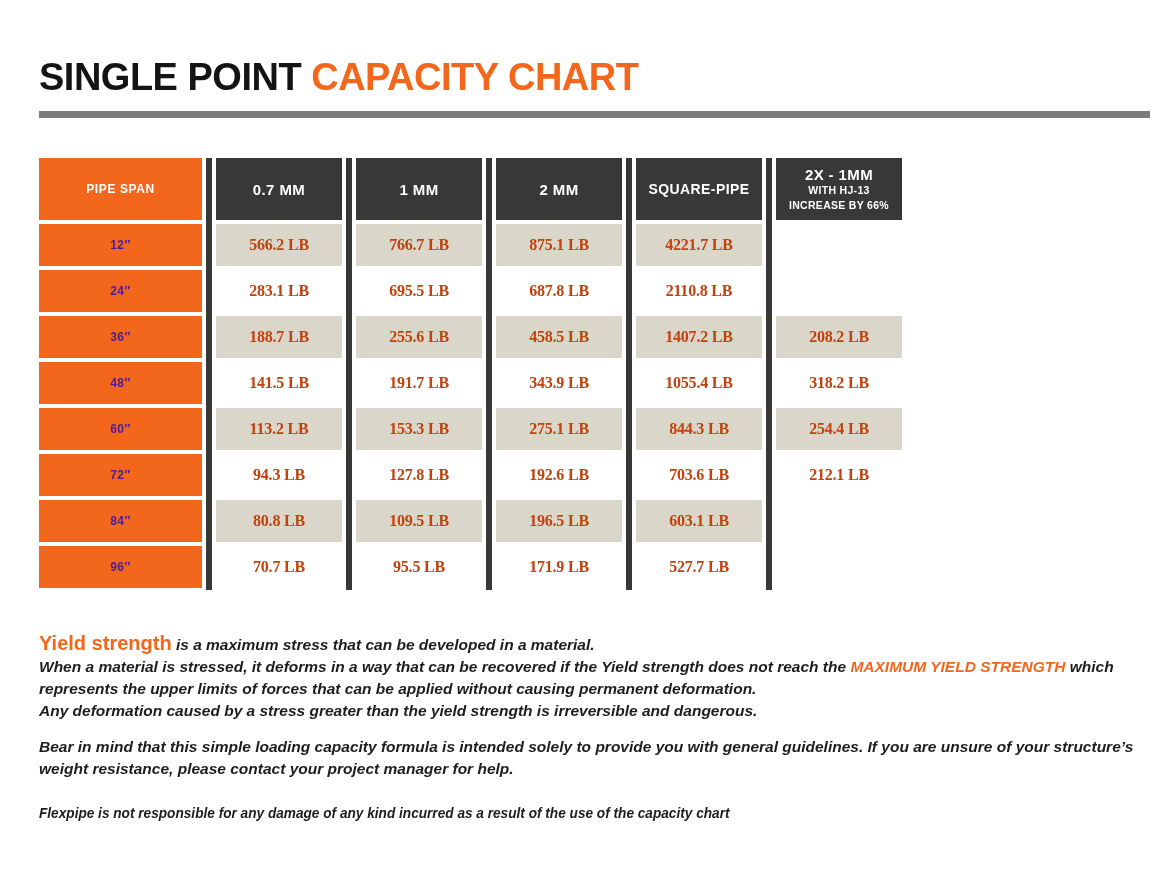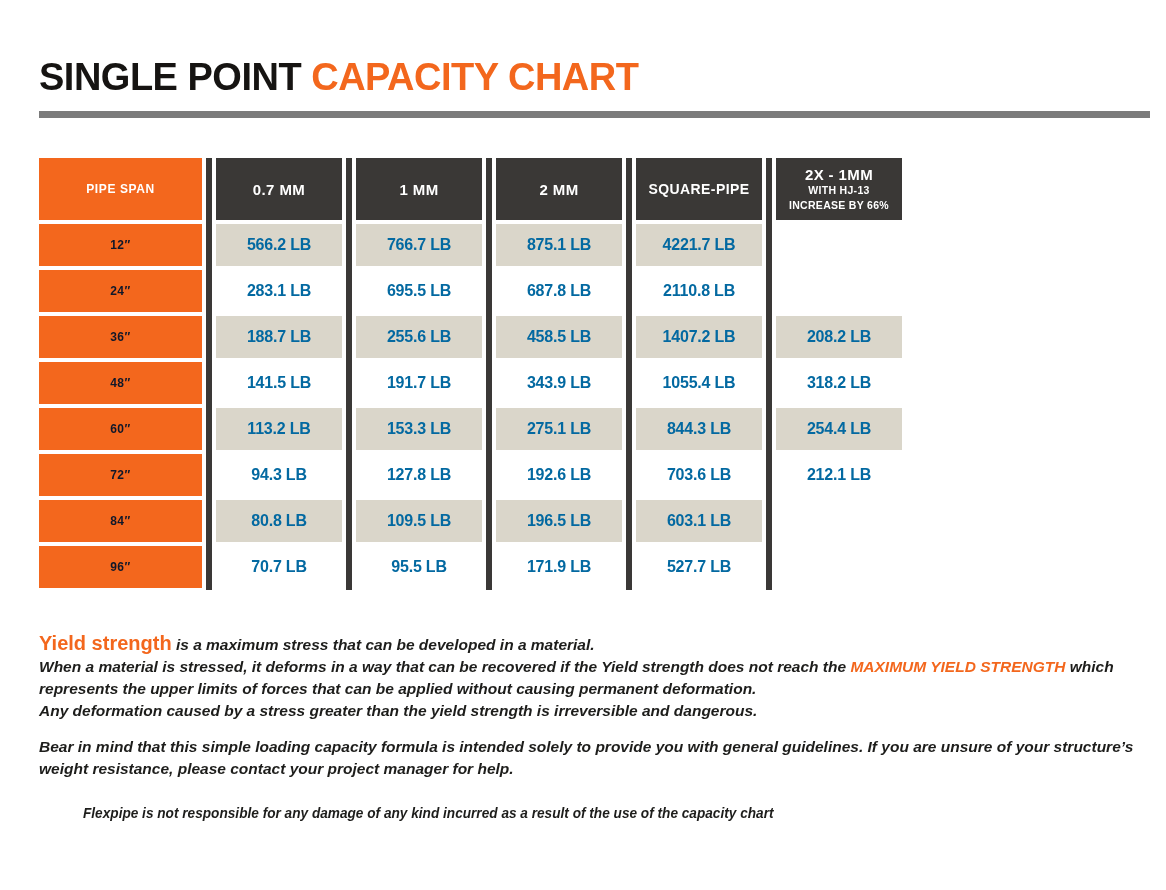--- a/index.html
+++ b/index.html
@@ -18,24 +18,24 @@
   .cap-table { margin-top:40px; display:flex; width:840px; }
   .label-col { width:163px; margin-right:4px; flex:none; }
   .hdr-slot { height:64px; box-sizing:border-box; padding-bottom:2px; }
   .hdr-box { height:100%; display:flex; flex-direction:column; align-items:center; justify-content:center; color:#fff; font-weight:bold; text-align:center; }
   .hdr-box.orange { background:#f3671d; font-size:12px; letter-spacing:0.6px; }
   .hdr-box.dark { background:#3a3836; font-size:15px; letter-spacing:0.4px; }
   .hdr-main { font-size:15px; letter-spacing:0.4px; }
   .hdr-sub { font-size:10.5px; line-height:1.35; letter-spacing:0.3px; }
 
   .row-slot { height:46px; box-sizing:border-box; padding:2px 0; }
-  .orange-box { height:100%; background:#f3671d; color:#0f172a; font-weight:bold; font-size:12px; letter-spacing:0.5px; display:flex; align-items:center; justify-content:center; }
+  .orange-box { height:100%; background:#f3671d; color:#4c1d95; font-weight:bold; font-size:12px; letter-spacing:0.5px; display:flex; align-items:center; justify-content:center; }
 
   .data-col { width:140px; flex:none; box-sizing:border-box; border-left:6px solid #3a3836; padding:0 4px; }
-  .cell { height:46px; display:flex; align-items:center; justify-content:center; font-weight:bold; font-size:16px; letter-spacing:-0.2px; color:#0369a1; }
+  .cell { height:46px; display:flex; align-items:center; justify-content:center; font-weight:bold; font-size:16px; letter-spacing:-0.2px; color:#c2410c;font-family:Liberation Serif, serif; }
   .cell.shaded { background:#dad6ca; background-clip:content-box; padding:2px 0; box-sizing:border-box; }
 
   
   .notes { margin-top:42px; width:1105px; }
   .body-line { font-style:italic; font-weight:bold; font-size:15.5px; line-height:22px; color:#1d1d1b; }
   .lead { font-style:normal; color:#f3671d; font-size:20px; font-weight:bold; }
   .orange-inline { color:#f3671d; }
   .para-gap2 { margin-top:14px; }
   .condensed { display:inline-block; transform:scaleX(0.88); transform-origin:left center; white-space:nowrap; font-size:15.5px; }
 </style>
@@ -161,18 +161,18 @@
     <div class="body-line">
       <span class="lead">Yield strength</span><span> is a maximum stress that can be developed in a material.</span>
     </div>
     <div class="body-line">
       <span>When a material is stressed, it deforms in a way that can be recovered if the Yield strength does not reach the </span><span class="orange-inline">MAXIMUM YIELD STRENGTH</span><span> which represents the upper limits of forces that can be applied without causing permanent deformation.</span>
     </div>
     <div class="body-line">Any deformation caused by a stress greater than the yield strength is irreversible and dangerous.</div>
 
     <div class="body-line para-gap2">Bear in mind that this simple loading capacity formula is intended solely to provide you with general guidelines. If you are unsure of your structure’s weight resistance, please contact your project manager for help.</div>
 
-    <div class="body-line para-gap2" style="margin-top:22px;margin-left:44px;">
+    <div class="body-line para-gap2" style="margin-top:22px;">
       <span class="condensed">Flexpipe is not responsible for any damage of any kind incurred as a result of the use of the capacity chart</span>
     </div>
   </div>
 
 </div>
 
 </body></html>

